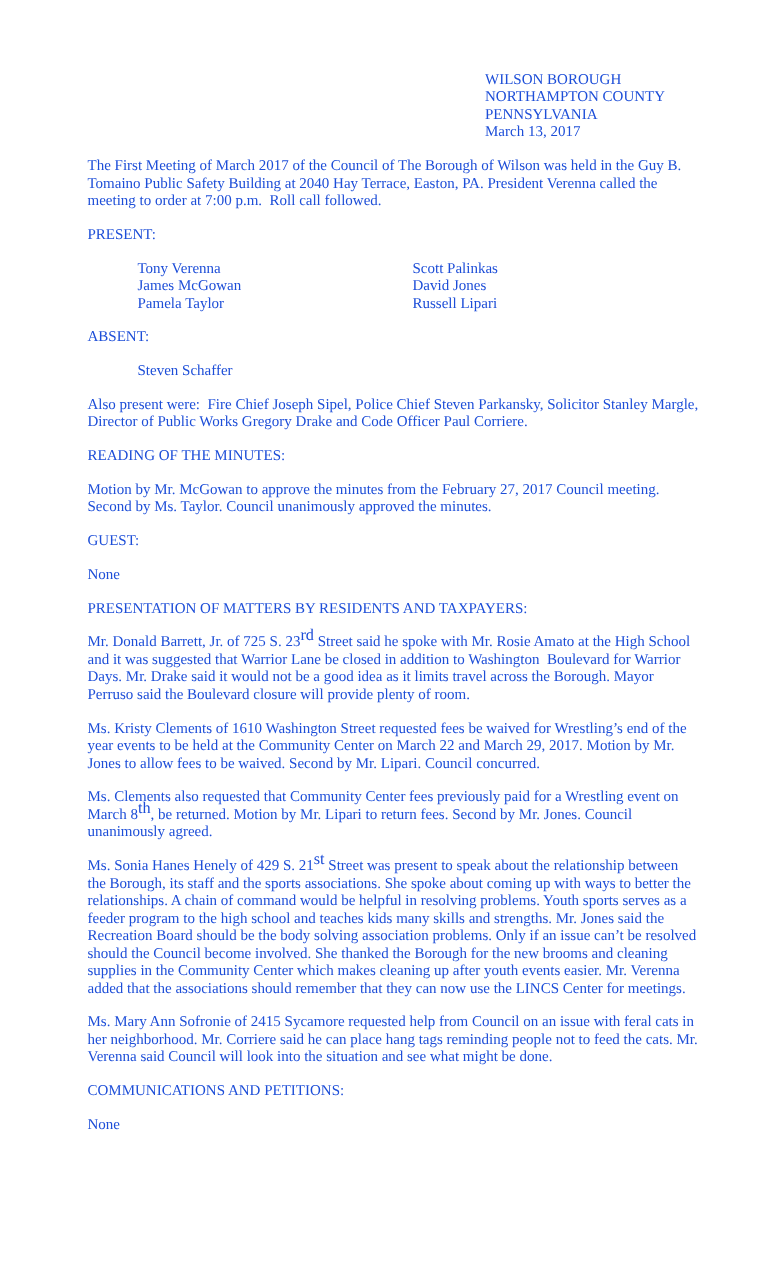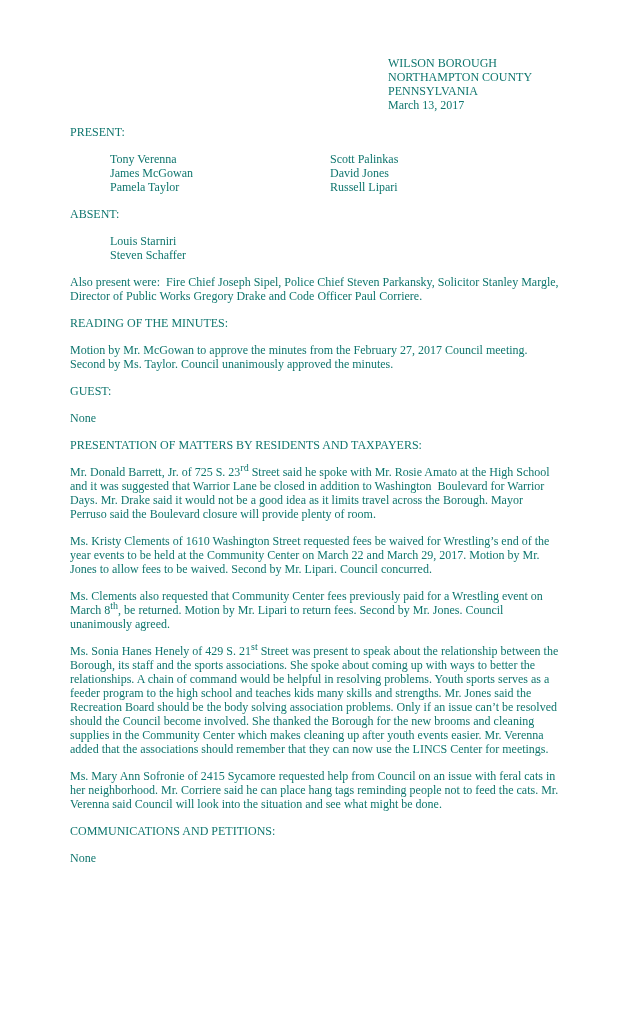--- a/index.html
+++ b/index.html
@@ -6,21 +6,21 @@
   html, body { background: #ffffff; }
   body {
     width: 622px;
     font-family: "Liberation Serif", "DejaVu Serif", serif;
   }
   .page {
     position: relative;
     width: 622px;
     height: 1024px;
     background: #ffffff;
-    color: #0f766e;
+    color: #1d4ed8;
     font-size: 12px;
     line-height: 14px;
     padding: 56px 62px 40px 70px;
     overflow: hidden;
   }
   .letterhead {
     margin-left: 318px;
     margin-bottom: 13px;
   }
   .letterhead div { white-space: nowrap; }
@@ -33,57 +33,57 @@
     white-space: pre-wrap;
   }
   .roll-call {
     display: flex;
     padding-left: 40px;
     margin-bottom: 13px;
   }
   .roll-call .col-left { width: 220px; }
   .name-list { padding-left: 40px; margin-bottom: 13px; }
   sup {
-    font-size: 10px;
+    font-size: 13px;
     line-height: 0;
     vertical-align: super;
   }
 </style>
 </head>
 <body>
 
 <div class="page">
 
   <div class="letterhead">
     <div>WILSON BOROUGH</div>
     <div>NORTHAMPTON COUNTY</div>
     <div>PENNSYLVANIA</div>
     <div>March 13, 2017</div>
   </div>
 
+  <p class="para">The First Meeting of March 2017 of the Council of The Borough of Wilson was held in the Guy B. Tomaino Public Safety Building at 2040 Hay Terrace, Easton, PA. President Verenna called the meeting to order at 7:00 p.m.  Roll call followed.</p>
 
   <p class="heading">PRESENT:</p>
 
   <div class="roll-call">
     <div class="col-left">
       <div>Tony Verenna</div>
       <div>James McGowan</div>
       <div>Pamela Taylor</div>
     </div>
     <div class="col-right">
       <div>Scott Palinkas</div>
       <div>David Jones</div>
       <div>Russell Lipari</div>
     </div>
   </div>
 
   <p class="heading">ABSENT:</p>
 
   <div class="name-list">
-    <div>Louis Starniri</div>
     <div>Steven Schaffer</div>
   </div>
 
   <p class="para">Also present were:  Fire Chief Joseph Sipel, Police Chief Steven Parkansky, Solicitor Stanley Margle, Director of Public Works Gregory Drake and Code Officer Paul Corriere.</p>
 
   <p class="heading">READING OF THE MINUTES:</p>
 
   <p class="para">Motion by Mr. McGowan to approve the minutes from the February 27, 2017 Council meeting. Second by Ms. Taylor. Council unanimously approved the minutes.</p>
 
   <p class="heading">GUEST:</p>

